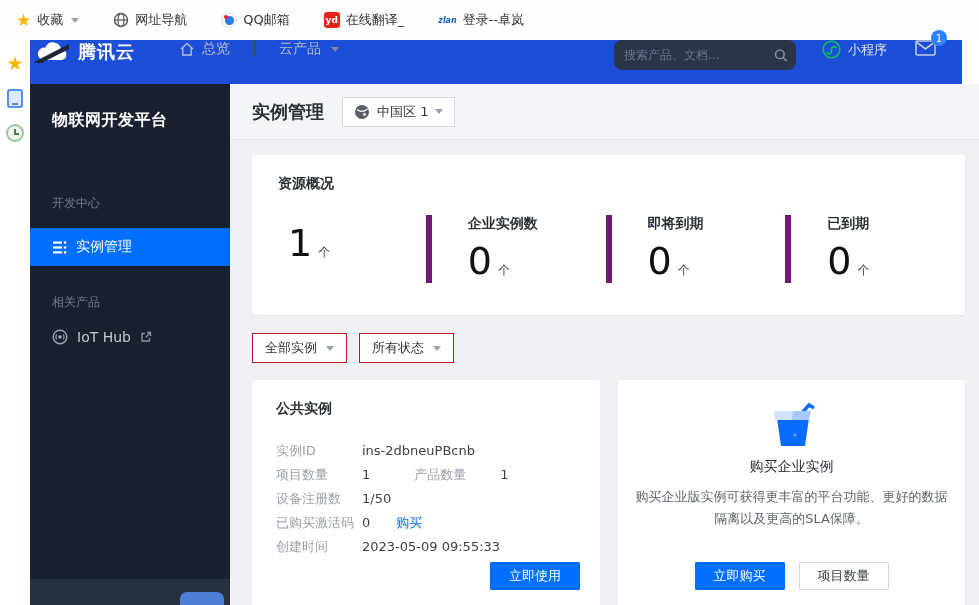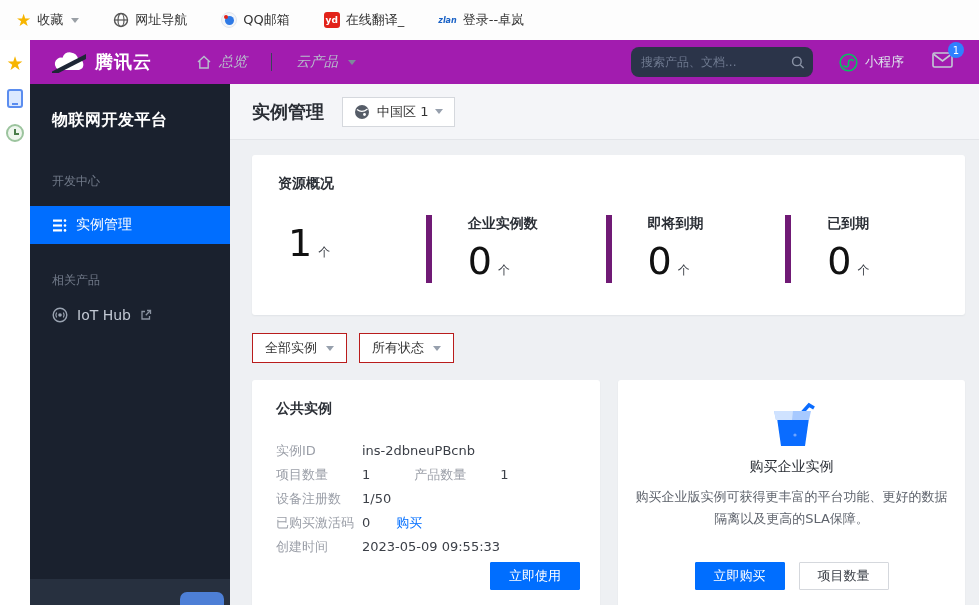--- a/index.html
+++ b/index.html
@@ -23,41 +23,41 @@
   .ext-strip { position:absolute; left:0; top:40px; width:30px; height:565px; background:#fff; z-index:6;
     display:flex; flex-direction:column; align-items:center; padding-top:14px; gap:16px; }
   .strip-star { color:#f7b500; font-size:19px; line-height:1; cursor:pointer; }
   .strip-tablet { width:16px;height:19px;border:2px solid #5b8def;border-radius:3px;background:#dce9ff;position:relative;cursor:pointer;}
   .strip-tablet::after { content:""; position:absolute; left:3px; bottom:1px; width:6px; height:2px; background:#5b8def; }
   .strip-clock { width:18px;height:18px;border-radius:50%;border:2px solid #9cc49e;background:#eef6ee;position:relative;cursor:pointer;}
   .strip-clock::before { content:""; position:absolute; left:6px; top:3px; width:2px; height:6px; background:#4a7d4a; }
   .strip-clock::after { content:""; position:absolute; left:6px; top:7px; width:5px; height:2px; background:#4a7d4a; }
 
   
-  .top-nav { position:absolute; left:30px; top:40px; width:949px; height:44px; background:#a21caf;
-    display:flex; align-items:center; color:#aab3c2; }
+  .top-nav { position:absolute; left:13px; top:40px; width:949px; height:44px; background:#1d4ed8;
+    display:flex; align-items:flex-start; color:#aab3c2; }
   .brand { display:flex; align-items:center; gap:9px; margin-left:22px; cursor:pointer; }
   .brand-name { color:#fff; font-size:18px; font-weight:bold; letter-spacing:1px; }
-  .nav-link { display:flex; align-items:center; gap:7px; font-size:14px; color:#b7bfcc; cursor:pointer;font-style:italic; }
+  .nav-link { display:flex; align-items:center; gap:7px; font-size:14px; color:#b7bfcc; cursor:pointer; }
   .nav-overview { margin-left:44px; }
   .nav-divider { width:1px; height:18px; background:#3a4459; margin:0 24px; }
   .nav-caret { width:0;height:0;border-left:4px solid transparent;border-right:4px solid transparent;border-top:5px solid #7e899c; margin-left:3px;}
   .nav-spacer { flex:1; }
   .search-box { width:182px; height:30px; background:#2b3449; border-radius:8px; display:flex; align-items:center; padding:0 8px 0 10px; margin-right:26px; }
   .search-box input { flex:1; background:transparent; border:none; outline:none; color:#c6cdd9; font-size:12px; font-family:inherit; }
   .search-box input::placeholder { color:#6f7a90; }
   .mini-program { display:flex; align-items:center; gap:7px; font-size:13px; color:#dde3ec; margin-right:28px; cursor:pointer; }
   .mail-wrap { position:relative; margin-right:26px; cursor:pointer; }
   .mail-badge { position:absolute; top:-10px; right:-11px; min-width:16px; height:16px; border-radius:50%;
     background:#2f80ff; color:#fff; font-size:10px; display:flex; align-items:center; justify-content:center; }
 
   
   .sidebar { position:absolute; left:30px; top:84px; width:200px; height:521px; background:#1a212e; }
   .sb-title { color:#fff; font-size:16px; font-weight:bold; padding:26px 0 0 22px; letter-spacing:0.5px; }
-  .sb-section { color:#717a89; font-size:12px; padding-left:22px; margin-top:42px; }
+  .sb-section { color:#717a89; font-size:12px; padding-left:22px; margin-top:64px; }
   .sb-item-active { margin-top:16px; height:38px; background:#006eff; color:#fff; font-size:14px;
     display:flex; align-items:center; gap:9px; padding-left:22px; cursor:pointer; }
   .sb-section-2 { margin-top:28px; }
   .sb-item { margin-top:18px; color:#c3c9d4; font-size:14px; display:flex; align-items:center; gap:9px; padding-left:22px; cursor:pointer; }
   .sb-footer { position:absolute; left:0; bottom:0; width:200px; height:26px; background:#27303f; }
   .sb-mascot { position:absolute; right:6px; bottom:0; width:44px; height:13px; background:#4d7fd6; border-radius:7px 7px 0 0; }
 
   
   .main { position:absolute; left:230px; top:84px; width:749px; height:521px; background:#eef0f3; overflow:hidden; }
   .title-bar { height:56px; background:#f4f5f8; border-bottom:1px solid #e3e5e9; display:flex; align-items:center; padding-left:22px; gap:18px; }

